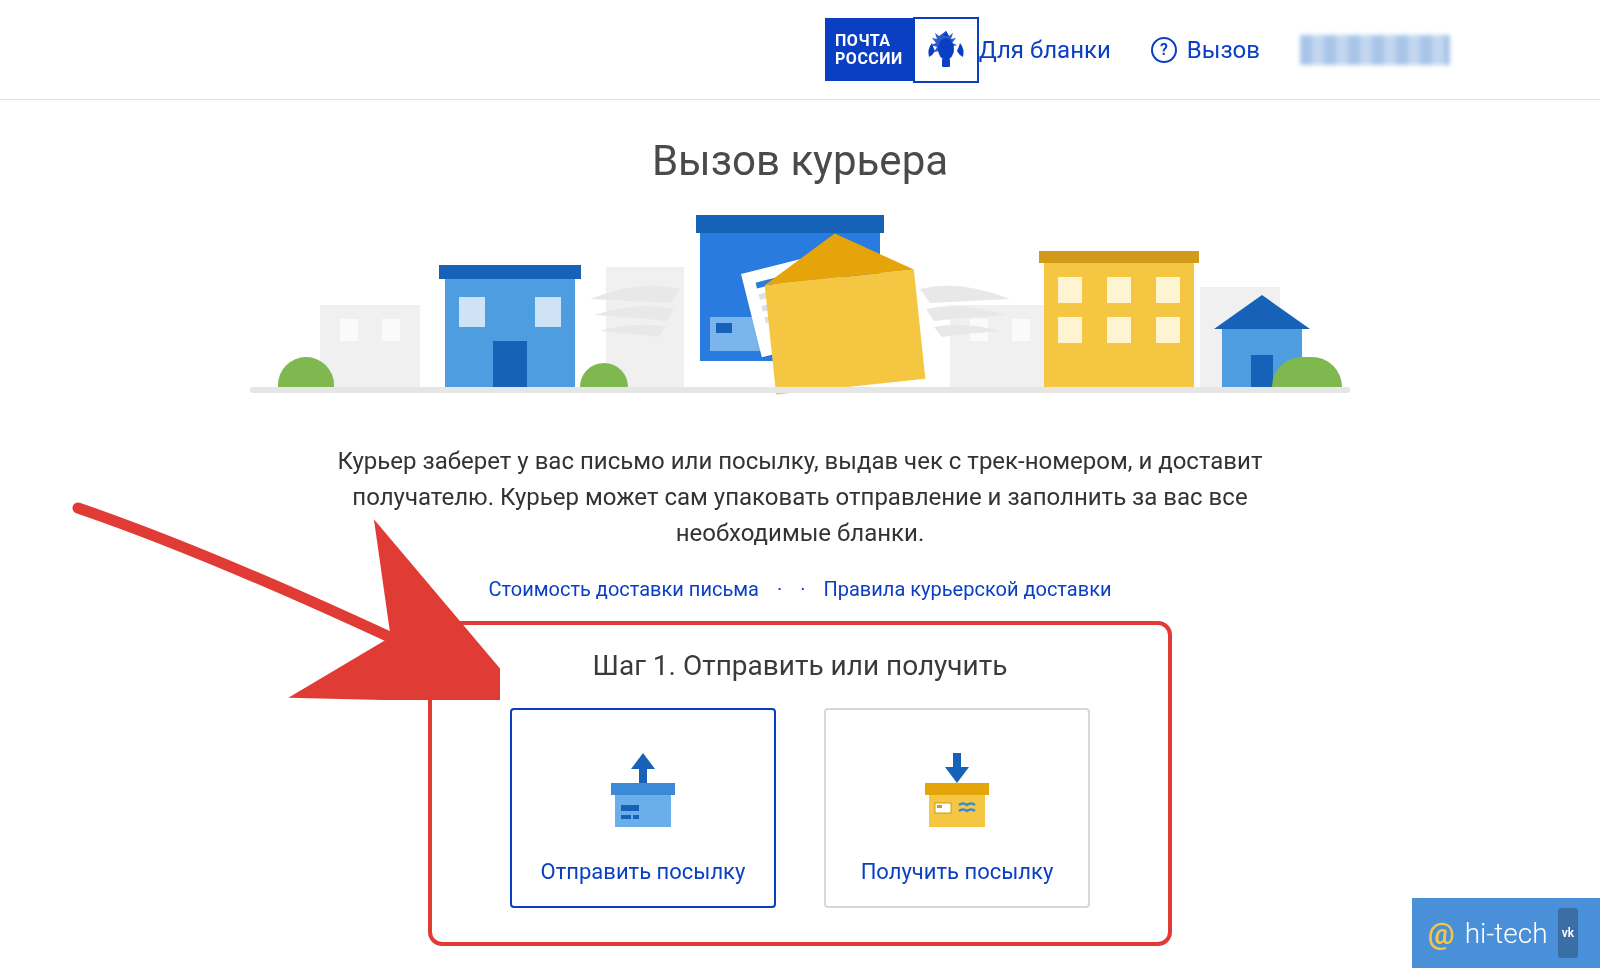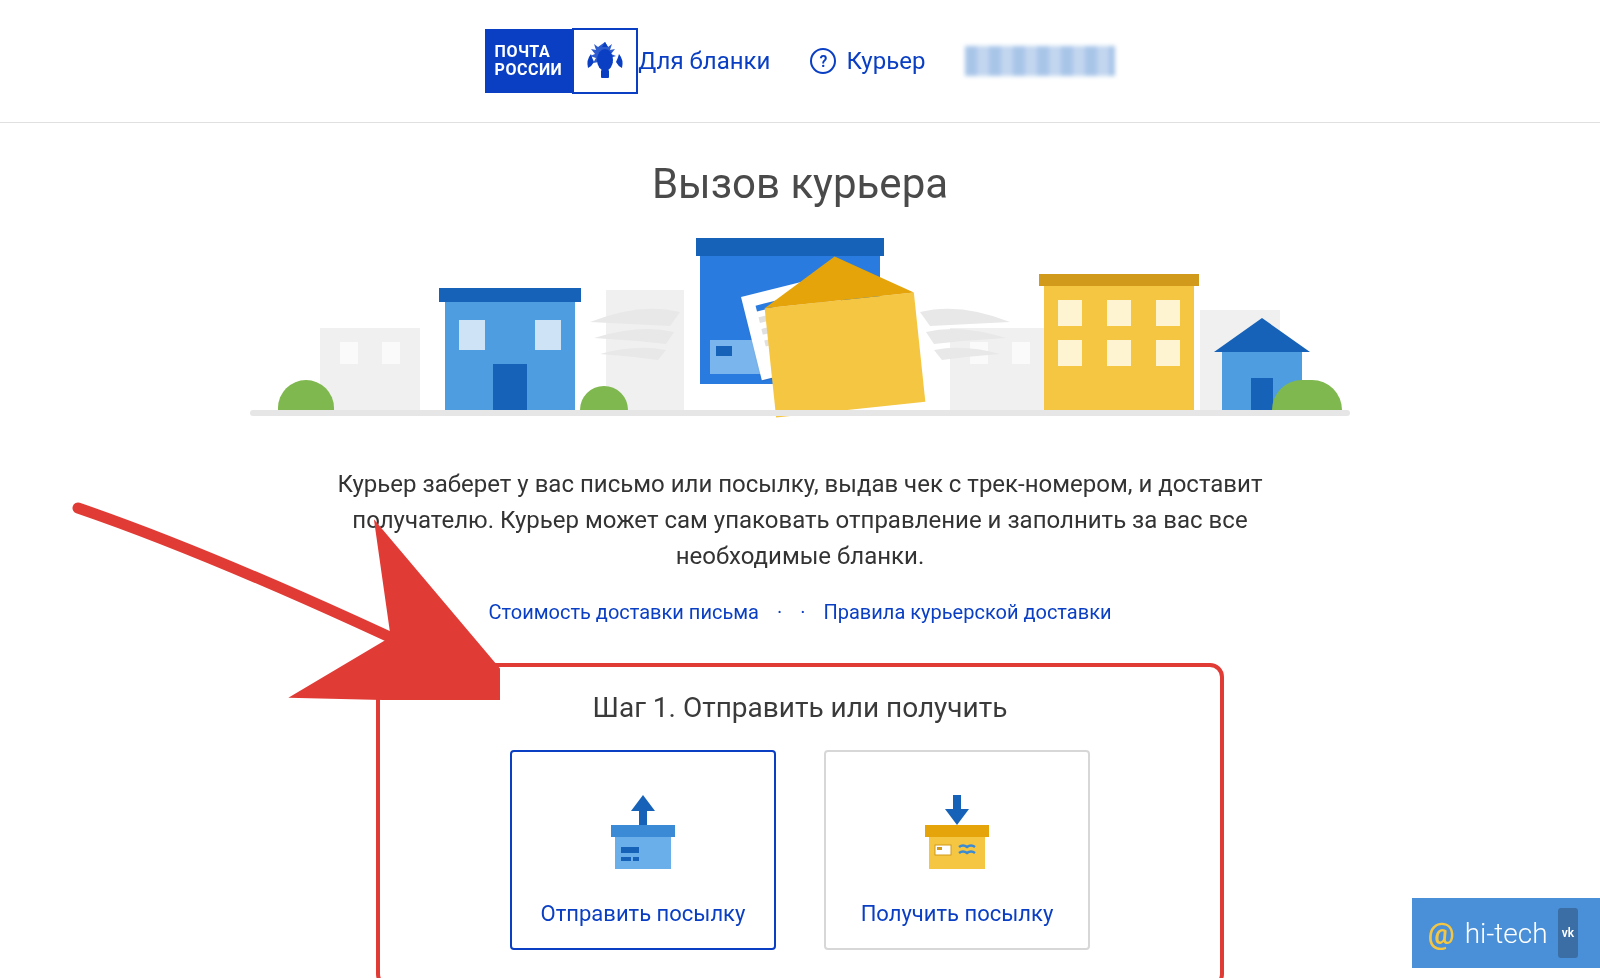--- a/index.html
+++ b/index.html
@@ -6,26 +6,26 @@
 body {
   font-family: -apple-system, BlinkMacSystemFont, "Segoe UI", Roboto, Arial, sans-serif;
   background: #fff;
   color: #333;
   width: 1600px;
   height: 978px;
   overflow: hidden;
   position: relative;
 }
 .header {
-  height: 123px;
+  height: 100px;
   border-bottom: 1px solid #e0e0e0;
   display: flex;
   align-items: center;
   padding: 0 150px;
-  justify-content: center;
+  justify-content: flex-end;
 }
 .logo-wrap { display: flex; align-items: center; gap: 0; }
 .logo-text {
   background: #0a3fc4;
   color: #fff;
   font-weight: 700;
   font-size: 16px;
   line-height: 1.1;
   padding: 14px 10px;
   text-align: left;
@@ -110,26 +110,26 @@
 .box-back .lid { position:absolute; top:-12px; left:-4px; right:-4px; height:18px; background:#1662b8; }
 .box-back .label { position:absolute; bottom:10px; left:10px; width:52px; height:34px; background:#7ab5ee; }
 .box-back .label::after { content:""; position:absolute; top:6px; left:6px; width:16px; height:10px; background:#1662b8; }
 .env { position:absolute; left:130px; top:54px; width:150px; height:110px; background:#f5c642; transform:rotate(-6deg); }
 .env .flap { position:absolute; top:-44px; left:0; width:0; height:0; border-left:75px solid transparent; border-right:75px solid transparent; border-bottom:44px solid #e5a50a; }
 .letter { position:absolute; left:110px; top:38px; width:96px; height:86px; background:#fff; transform:rotate(-14deg); box-shadow:0 1px 2px rgba(0,0,0,.12); }
 .letter::before { content:""; position:absolute; top:12px; left:12px; right:12px; height:6px; background:#2a7be0; box-shadow: 0 12px 0 #e0e0e0, 0 24px 0 #e0e0e0, 0 36px 0 #e0e0e0; }
 
 .description { font-size: 24px; line-height: 1.5; color: #333; max-width: 960px; margin: 7px auto 26px; }
 
-.links-row { display: flex; justify-content: center; gap: 18px; font-size: 20px; margin-bottom: 39px; }
+.links-row { display: flex; justify-content: center; gap: 18px; font-size: 20px; margin-bottom: 20px; }
 .links-row a { color: #0a3fc4; text-decoration: none; cursor: pointer; }
 .links-row .dot { color: #0a3fc4; }
 
 .step-box {
-  width: 848px;
+  width: 744px;
   margin: 0 auto;
   border: 4px solid #e13b36;
   border-radius: 14px;
   padding: 24px 30px 34px;
   position: relative;
 }
 .step-title { font-size: 28px; color: #3a3a3a; margin-bottom: 26px; font-weight: 400; }
 .options { display: flex; justify-content: center; gap: 48px; }
 .option-card {
   width: 266px;
@@ -194,21 +194,21 @@
           <path d="M39 18 q5 6 3 14 q-4 -2 -6 -6 q2 -4 3 -8 z"></path>
           <rect x="21" y="34" width="8" height="8" rx="1"></rect>
         </g>
       </svg>
     </div>
   </div>
   <div class="header-right">
     <span class="header-link">Для бланки</span>
     <span class="header-help">
       <span class="help-icon">?</span>
-      <span>Курьер</span>
+      <span>Вызов</span>
     </span>
     <div class="user-placeholder"></div>
   </div>
 </div>
 
 <div class="main">
   <h1 class="page-title">Вызов курьера</h1>
 
   <div class="illustration">
     <div class="building bg-building bg1"></div>

